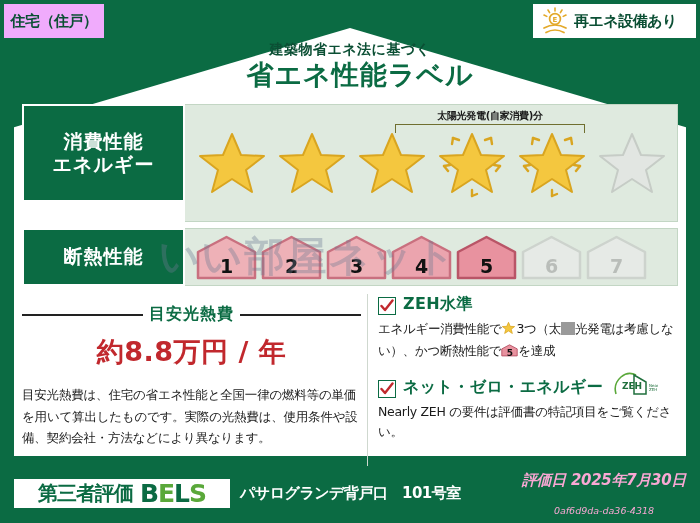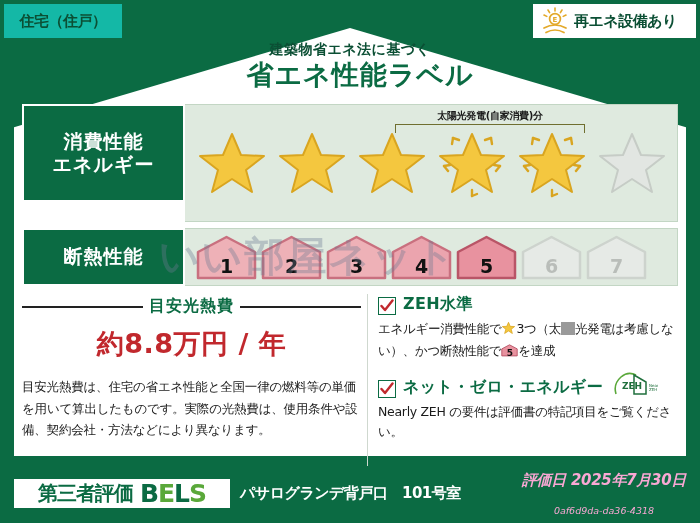--- a/index.html
+++ b/index.html
@@ -10,22 +10,22 @@
   }
   #label {
     position: relative;
     width: 700px; height: 523px;
     background: #0b6b43;
   }
 
   
   .badge-dwelling {
     position: absolute; left: 4px; top: 4px;
-    width: 118px; height: 34px;
-    background: #14b8a6;
+    width: 100px; height: 34px;
+    background: #f0abfc;
     display: flex; align-items: center; justify-content: center;
     font-size: 15px; font-weight: bold; color: #0b4f34;
     letter-spacing: -0.5px;
   }
   .badge-renew {
     position: absolute; right: 4px; top: 4px;
     width: 163px; height: 34px;
     background: #ffffff;
     display: flex; align-items: center; gap: 4px;
     padding-left: 7px;
@@ -125,21 +125,21 @@
   
   .lower { display: flex; margin-top: 8px; height: 172px; }
   .lower-left { width: 345px; padding-right: 6px; }
   .lower-right {
     flex: 1; padding-left: 10px;
     border-left: 1px solid #cfd8cf;
   }
 
   .cost-head {
     display: flex; align-items: center; justify-content: center;
-    gap: 6px; margin-top: 2px;
+    gap: 6px; margin-top: 10px;
   }
   .cost-head .rule { flex: 1; height: 2px; background: #222; }
   .cost-head .cost-title {
     font-size: 16px; font-weight: bold; color: #0b6b43;
     letter-spacing: 1px; white-space: nowrap;
   }
   .cost-value {
     text-align: center; margin-top: 9px;
     font-size: 27px; font-weight: bold; color: #c1282d;
     letter-spacing: 0.5px;

